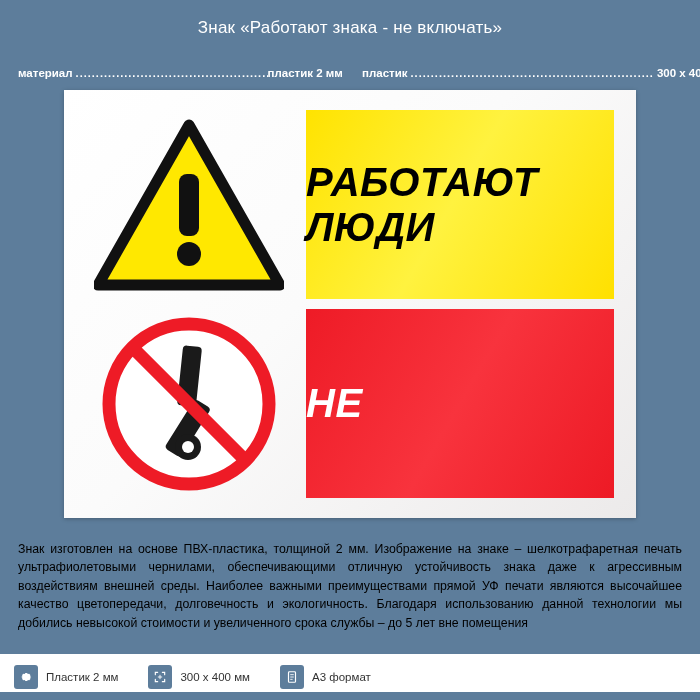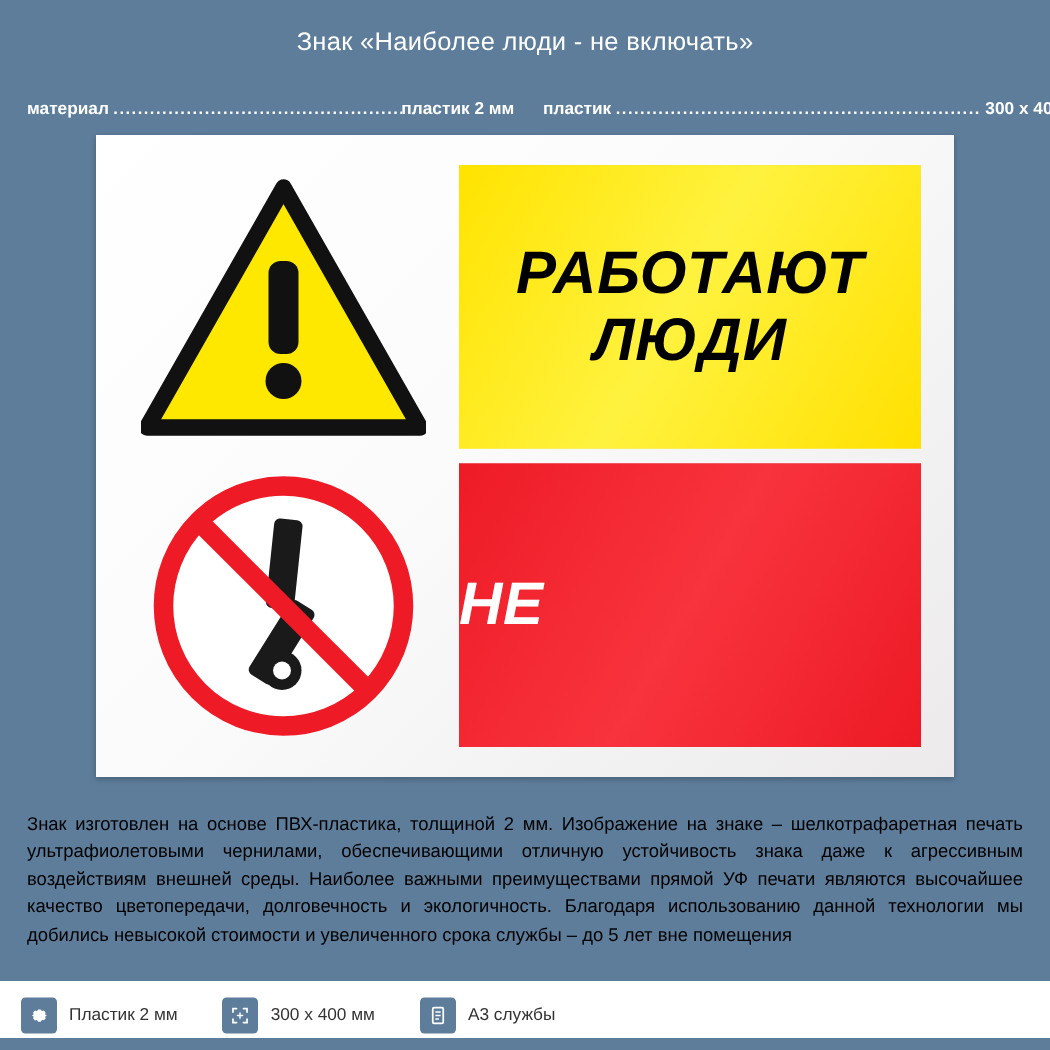--- a/index.html
+++ b/index.html
@@ -89,21 +89,20 @@
 
   
   .triangle-cell { display: flex; align-items: center; justify-content: center; }
   .prohib-cell { display: flex; align-items: center; justify-content: center; }
 
   .yellow-box {
     background: #ffe800;
     background-image: linear-gradient(120deg, #ffe300 0%, #fff23f 48%, #ffe000 100%);
     display: flex;
     flex-direction: column;
-    align-items: center;
     justify-content: center;
     color: #000;
     font-style: italic;
     font-weight: bold;
     font-size: 40px;
     line-height: 1.12;
     letter-spacing: .5px;
   }
   .red-box {
     background: #f01c28;
@@ -160,21 +159,21 @@
     height: 8px;
     background: #5d7d9b;
   }
 </style>
 </head>
 <body>
 
 <div class="page">
 
   <div class="header">
-    <span>Знак «Наиболее люди - не включать»</span>
+    <span>Знак «Работают знака - не включать»</span>
   </div>
 
   <div class="spec-strip">
     <div class="spec-item first">
       <span class="spec-label">материал</span>
       <span class="dots">............................................................</span>
       <span class="spec-value">пластик 2 мм</span>
     </div>
     <div class="spec-item second">
       <span class="spec-label">пластик</span>
@@ -238,18 +237,18 @@
       </span>
       <span>300 x 400 мм</span>
     </div>
     <div class="footer-item">
       <span class="fi-icon">
         <svg width="14" height="14" viewBox="0 0 24 24" fill="none" stroke="#ffffff" stroke-width="2">
           <rect x="6" y="3" width="12" height="18" rx="1.5"></rect>
           <path d="M9 8h6M9 12h6M9 16h4" stroke-width="1.5"></path>
         </svg>
       </span>
-      <span>А3 службы</span>
+      <span>А3 формат</span>
     </div>
   </div>
 
   <div class="bottom-bar"></div>
 </div>
 
 </body></html>

